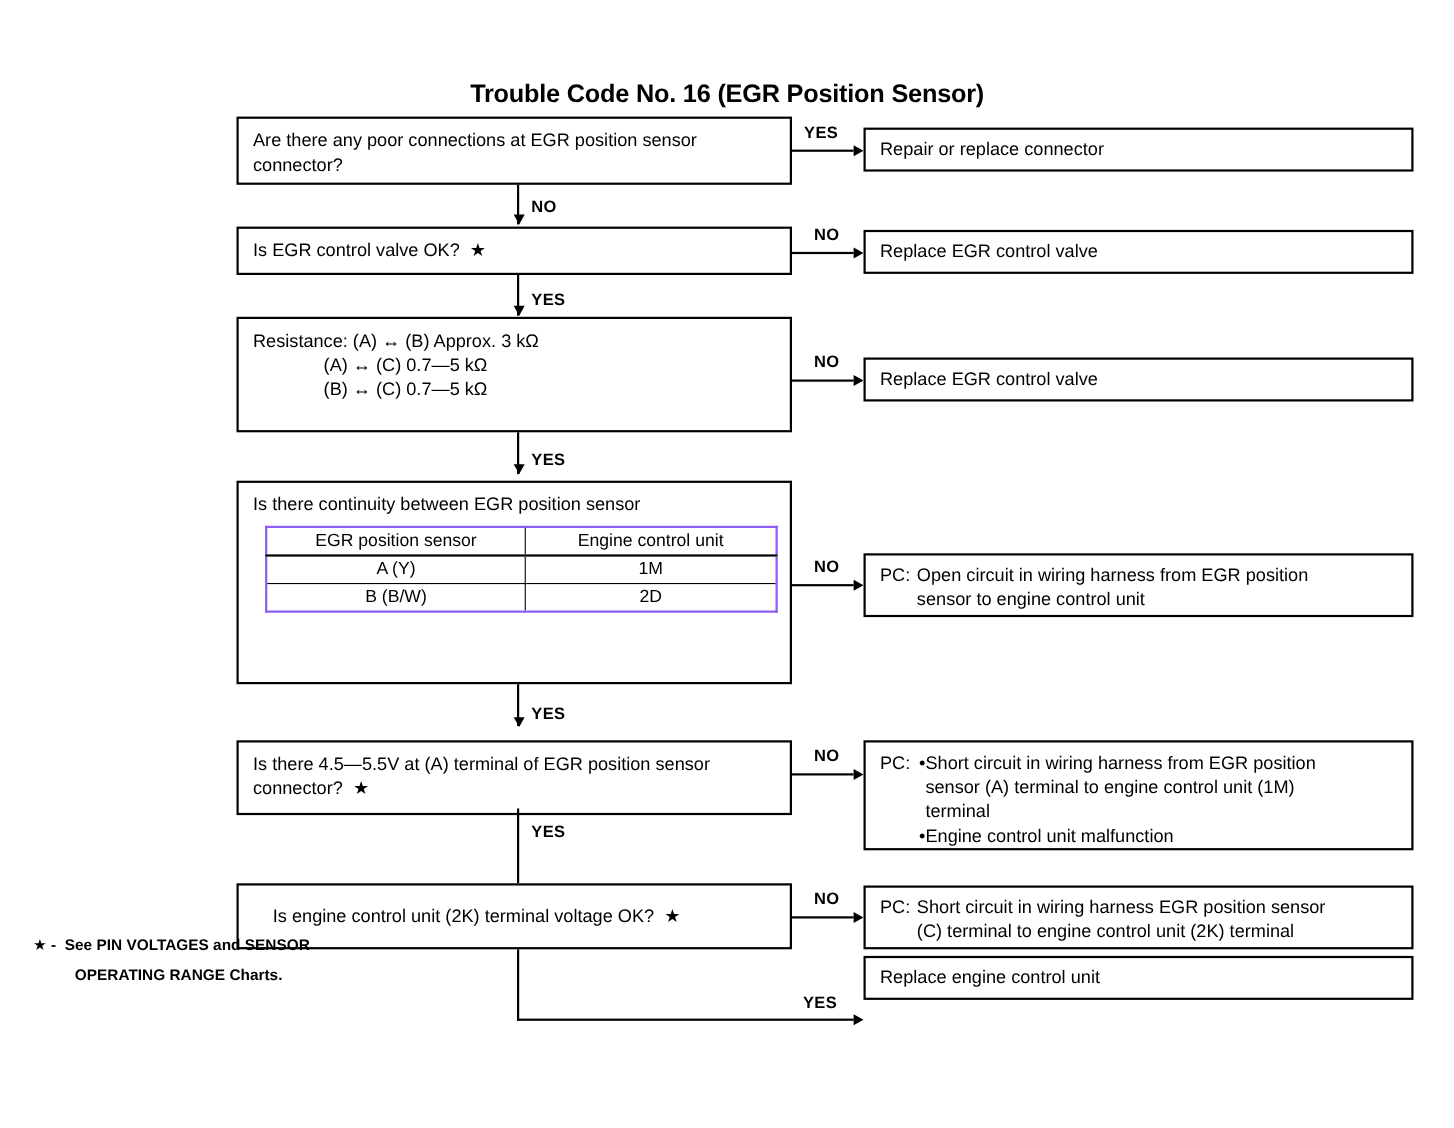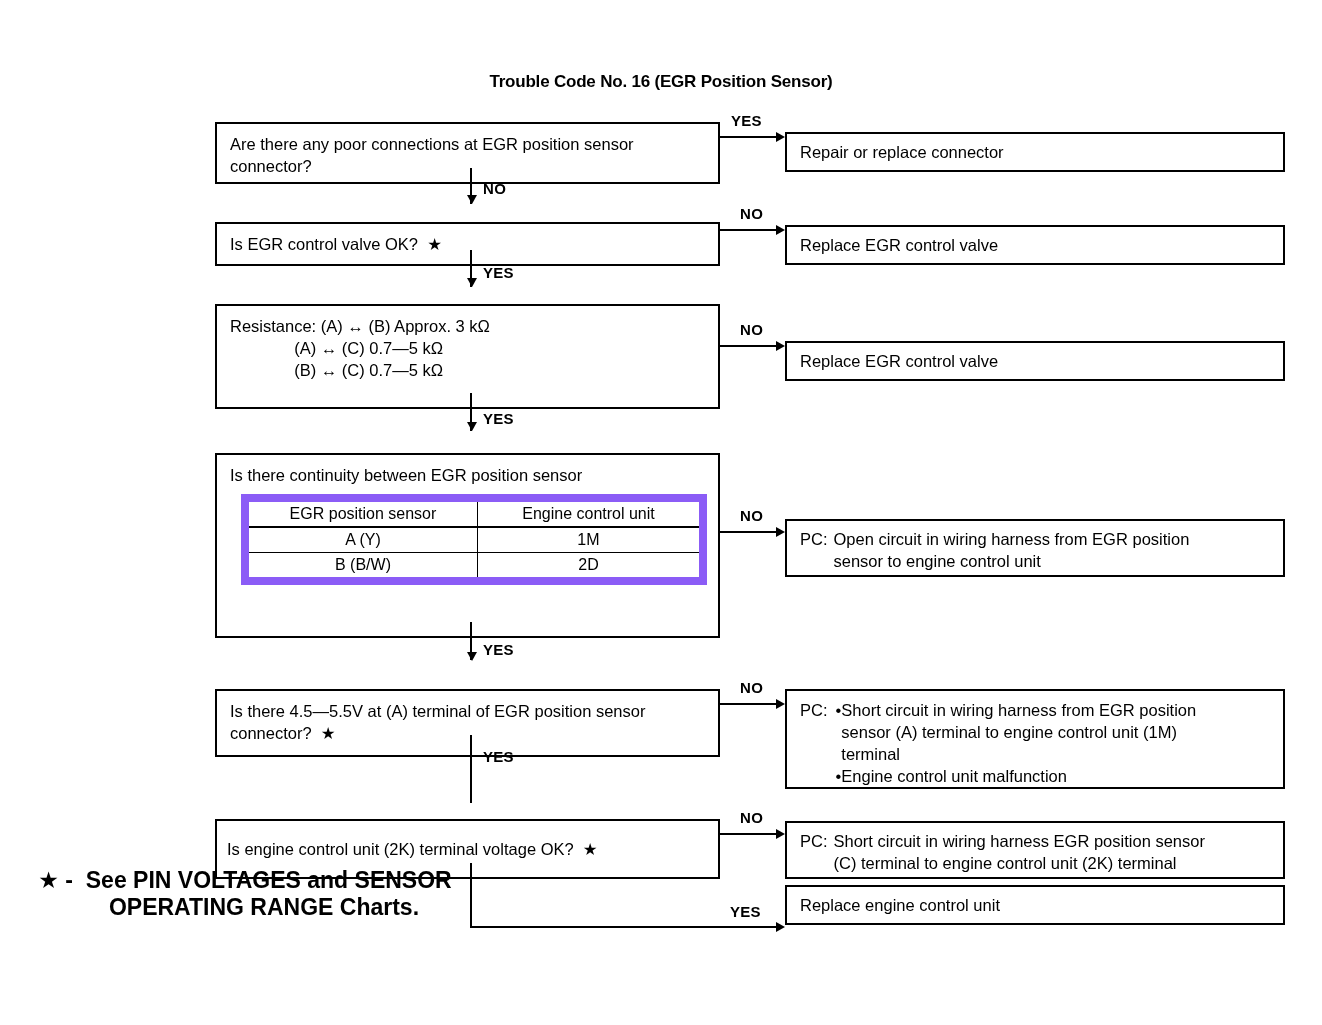--- a/index.html
+++ b/index.html
@@ -7,29 +7,28 @@
     width:1322px;height:1025px;position:relative;overflow:hidden;
     font-family:"Liberation Sans","DejaVu Sans",sans-serif;
     color:#000;
     -webkit-font-smoothing:none;
   }
   .abs{position:absolute;box-sizing:border-box;}
 
   
   #title{
     left:0;top:72px;width:1322px;text-align:center;
-    font-size:17px;font-weight:bold;letter-spacing:-0.2px;
+    font-size:23px;font-weight:bold;letter-spacing:-0.2px;
   }
 
   
   .box{
     border:2px solid #000;background:#fff;
     font-size:16.5px;line-height:22px;
     padding:9px 0 0 13px;
-    margin-top:16px;
   }
   .box.center-v{display:flex;align-items:center;padding-top:0;}
   .box .ln{display:block;white-space:pre;}
 
   
   .q{left:215px;width:505px;}
   
   .r{left:785px;width:500px;}
 
   
@@ -45,42 +44,42 @@
     border-bottom:5px solid transparent;border-left:9px solid #000;
   }
   .arrow-d{
     width:0;height:0;border-left:5px solid transparent;
     border-right:5px solid transparent;border-top:9px solid #000;
   }
 
   
   table.cont{
     border-collapse:collapse;width:466px;margin:8px 0 0 11px;
-    border:8px solid #8b5cf6;
+    border:2px solid #8b5cf6;
   }
   table.cont td{
     border:1px solid #000;text-align:center;
     font-size:16px;line-height:19px;padding:2px 0 3px 0;
   }
   table.cont tr.hdr td{border-bottom:2px solid #000;}
   table.cont td.c1{width:232px;}
   table.cont td.c2{width:225px;}
 
   
   .pcwrap{display:flex;}
   .pclabel{white-space:pre;}
   .pcitems{}
   .pcitem{display:flex;}
   .bullet{white-space:pre;}
   .pctext{}
 
   
   #footnote{
-    left:30px;top:867px;width:430px;
-    font-size:23px;font-weight:bold;line-height:27px;text-align:center;
+    left:30px;top:846px;width:430px;
+    font-size:14px;font-weight:bold;line-height:27px;
   }
   #footnote .ln{display:block;white-space:pre;}
   .fn-ind{padding-left:38px;}
 </style>
 </head>
 <body>
 
 <div class="abs" id="title">Trouble Code No. 16 (EGR Position Sensor)</div>
 
 <div class="abs box q" style="top:106px;height:62px;">
@@ -191,21 +190,21 @@
           <span class="ln">Engine control unit malfunction</span>
         </span>
       </span>
     </span>
   </div>
 </div>
 
 <div class="abs vline" style="left:470px;top:735px;height:68px;"></div>
 <div class="abs lbl" style="left:483px;top:748px;">YES</div>
 
-<div class="abs box q center-v" style="top:803px;height:60px;padding-left:10px;">
+<div class="abs box q center-v" style="top:803px;height:60px;padding-left:31px;">
   <span class="ln">Is engine control unit (2K) terminal voltage OK?  ★</span>
 </div>
 <div class="abs hline" style="left:720px;top:833px;width:56px;"></div>
 <div class="abs arrow-r" style="left:776px;top:829px;"></div>
 <div class="abs lbl" style="left:740px;top:809px;">NO</div>
 <div class="abs box r" style="top:805px;height:58px;padding-top:7px;">
   <div class="pcwrap">
     <span class="pclabel">PC:</span>
     <span style="width:6px;"></span>
     <span class="pctext">

